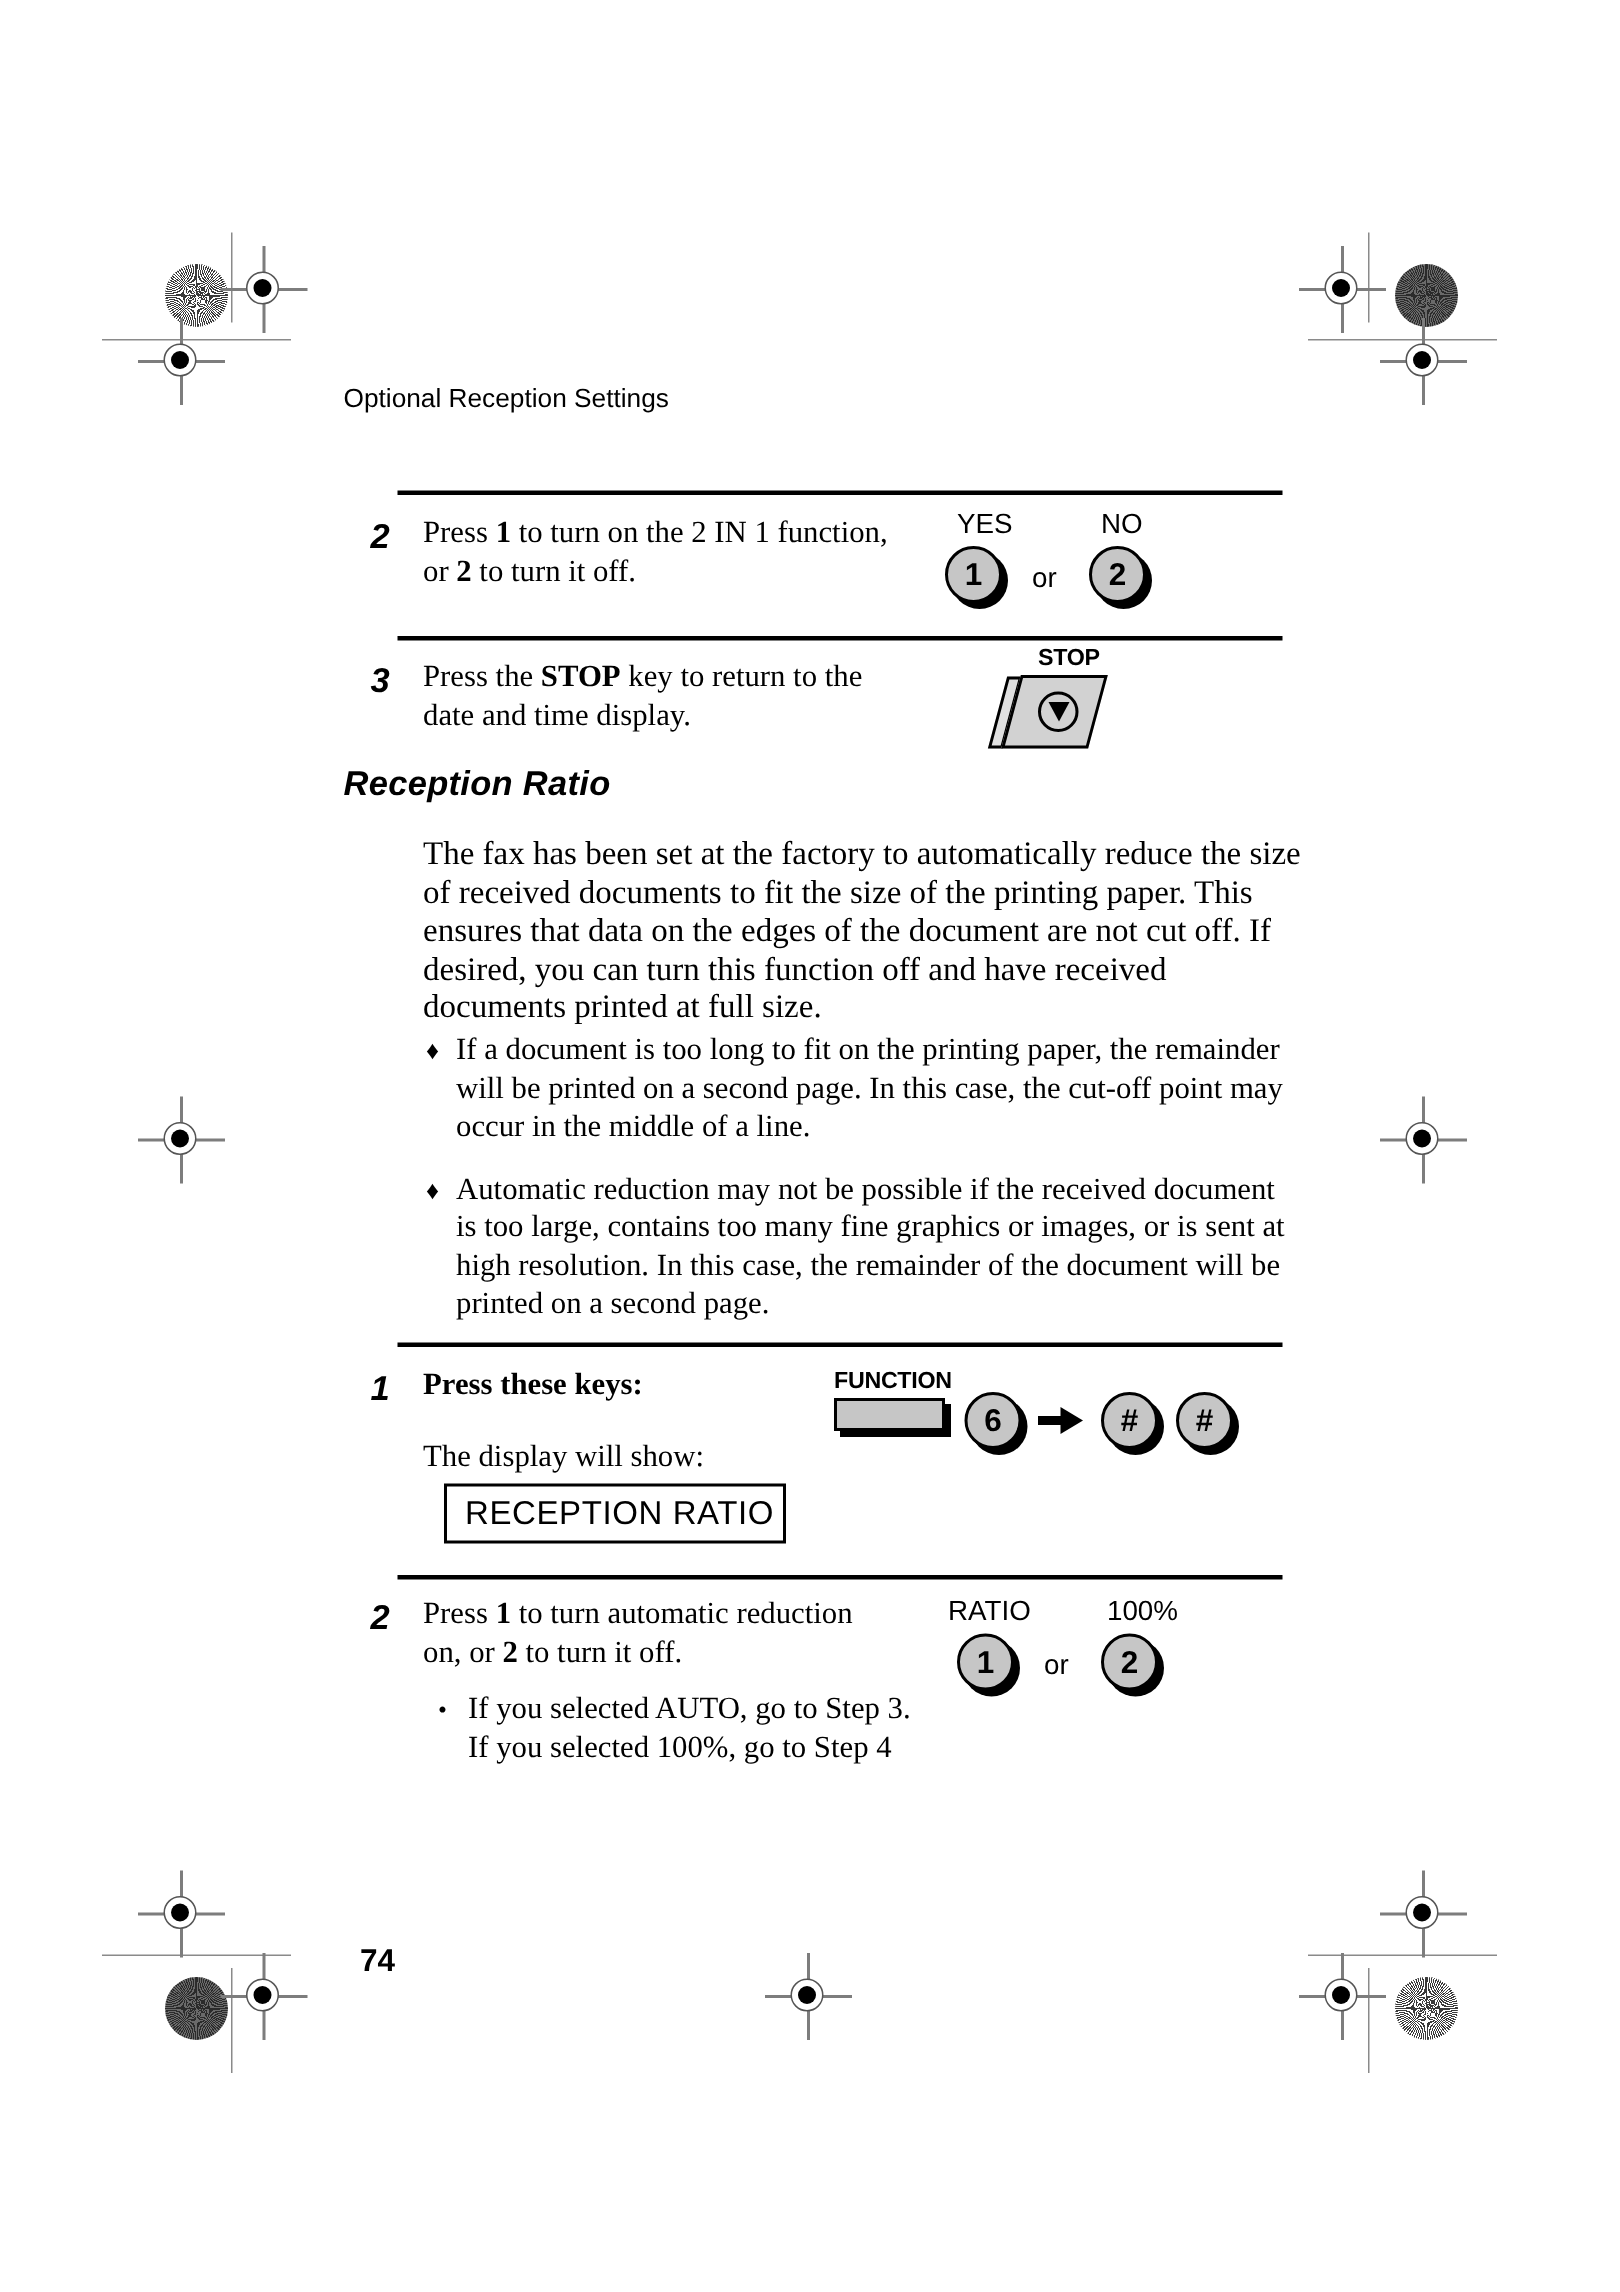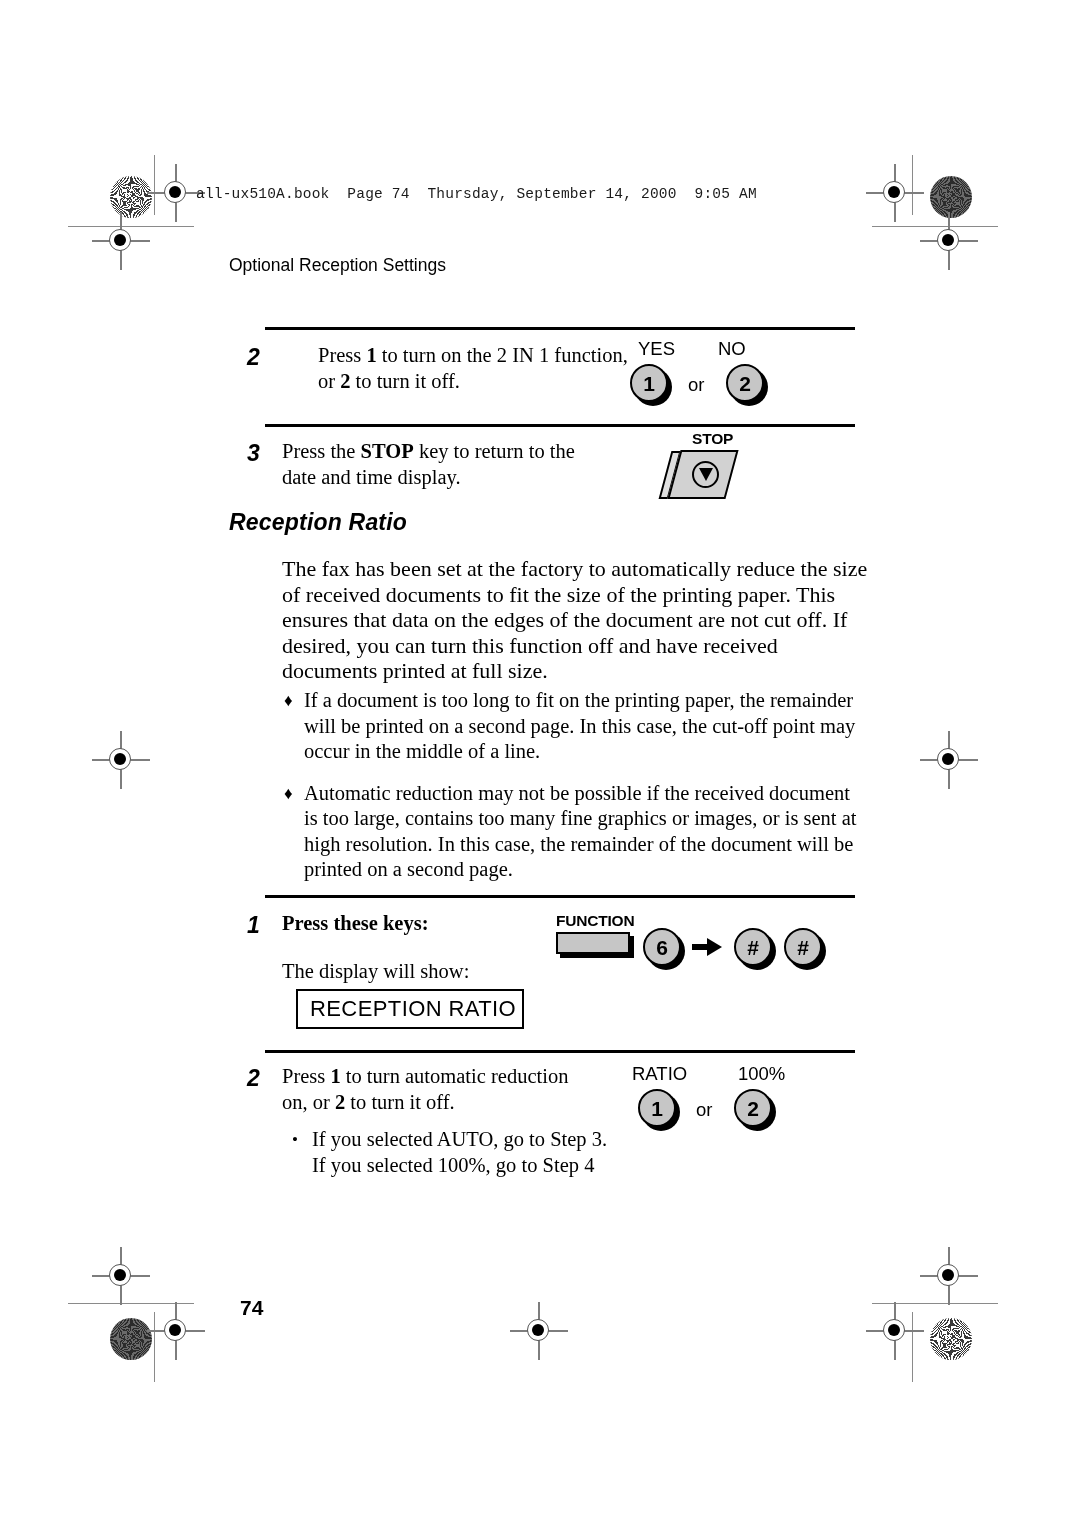--- a/index.html
+++ b/index.html
@@ -416,37 +416,36 @@
       <div class="ring"></div>
       <div class="dot"></div>
   </div>
   <div class="reg-cross" style="left:510px; top:1302px;">
     <div class="vline"></div>
       <div class="hline"></div>
       <div class="ring"></div>
       <div class="dot"></div>
   </div>
 
-  <div class="file-header">all-ux510A.book  Page 74  Thursday, September 14, 2000  9:05 AM</div>
 
   <div class="running-head">Optional Reception Settings</div>
 
   <div class="rule" style="top:327px;"></div>
 
   <div class="step" style="left:247px; top:342px;">
     <div class="step-num" style="left:0; top:4px;">2</div>
-    <div class="step-text" style="left:35px; top:0; width:360px;margin-left:36px;">
+    <div class="step-text" style="left:35px; top:0; width:360px;">
       <span>Press </span><b>1</b><span> to turn on the 2 IN 1 function,</span><br>
       <span>or </span><b>2</b><span> to turn it off.</span>
     </div>
   </div>
 
   <div class="keygroup" style="left:630px; top:338px;">
     <div class="keylabel" style="left:8px; top:0;">YES</div>
-    <div class="keylabel" style="left:88px; top:0;text-align:right;">NO</div>
+    <div class="keylabel" style="left:104px; top:0;text-align:right;">NO</div>
     <div class="roundkey" style="left:0px; top:26px;">
       <div class="shadow"></div>
       <div class="face">1</div>
     </div>
     <div class="or-word" style="left:58px; top:36px;">or</div>
     <div class="roundkey" style="left:96px; top:26px;">
       <div class="shadow"></div>
       <div class="face">2</div>
     </div>
   </div>

